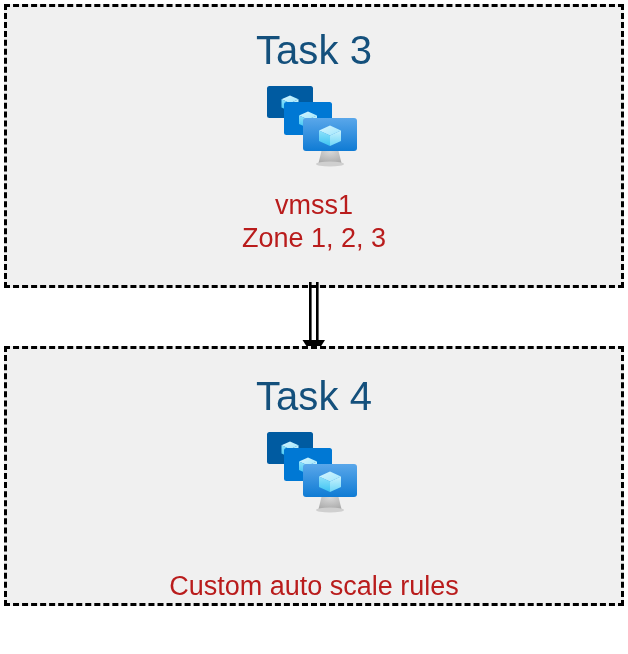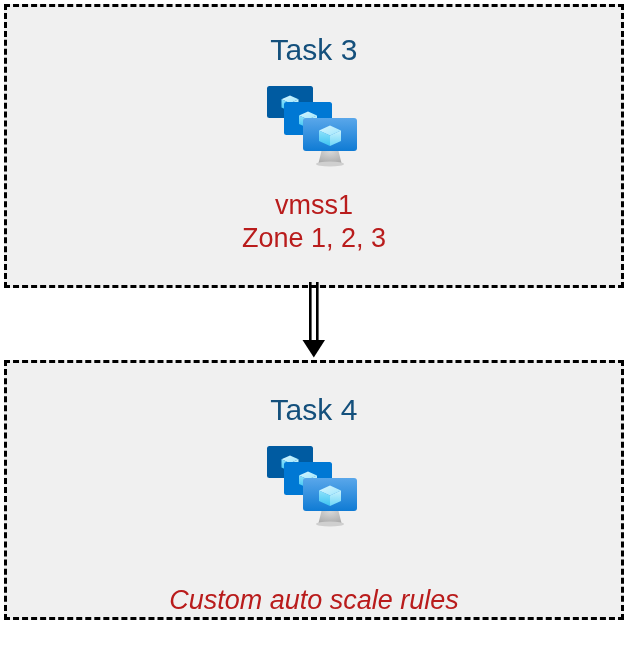--- a/index.html
+++ b/index.html
@@ -36,28 +36,28 @@
     align-items: center;
   }
   #box-task3 {
     left: 4px;
     top: 4px;
     width: 620px;
     height: 284px;
   }
   #box-task4 {
     left: 4px;
-    top: 360px;
+    top: 346px;
     width: 620px;
     height: 260px;
   }
 
   .task-title {
     color: #14507c;
-    font-size: 30px;
+    font-size: 40px;
     line-height: 34px;
     font-weight: 400;
     letter-spacing: 0.1px;
     white-space: nowrap;
     text-align: center;
   }
   #box-task3 .task-title { margin-top: 26px; }
   #box-task4 .task-title { margin-top: 30px; }
 
   
@@ -73,21 +73,21 @@
   
   .caption {
     color: #b91c1c;
     font-size: 27px;
     line-height: 33px;
     font-weight: 400;
     text-align: center;
     white-space: pre-line;
   }
   #box-task3 .caption { margin-top: 9px; }
-  #box-task4 .caption { margin-top: 44px; font-style: italic; }
+  #box-task4 .caption { margin-top: 44px; }
 
   
   .connector {
     position: absolute;
     left: 296px;
     top: 282px;
     width: 36px;
     height: 78px;
     pointer-events: none;
   }

